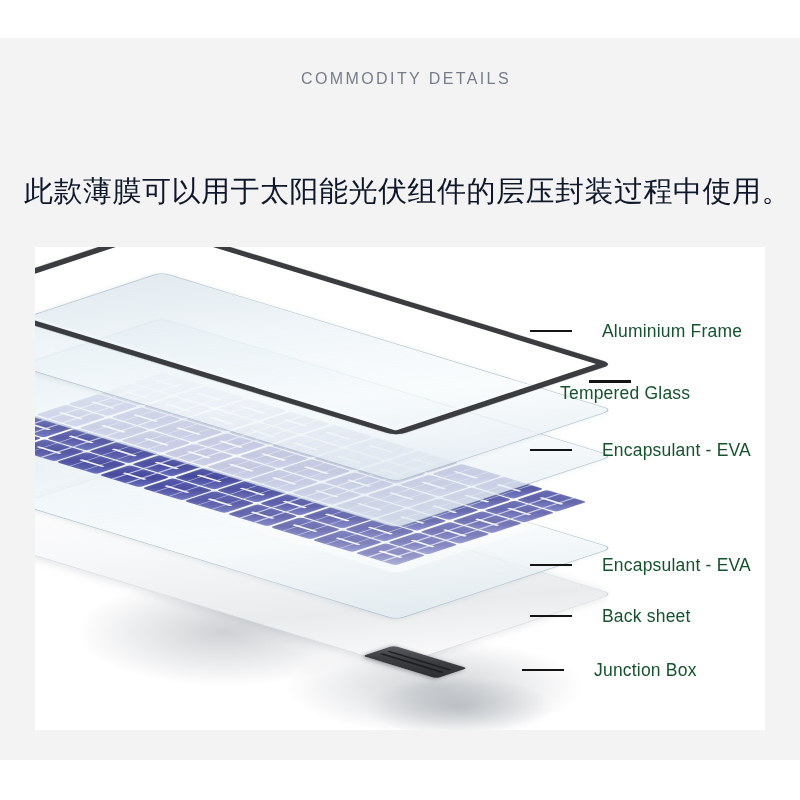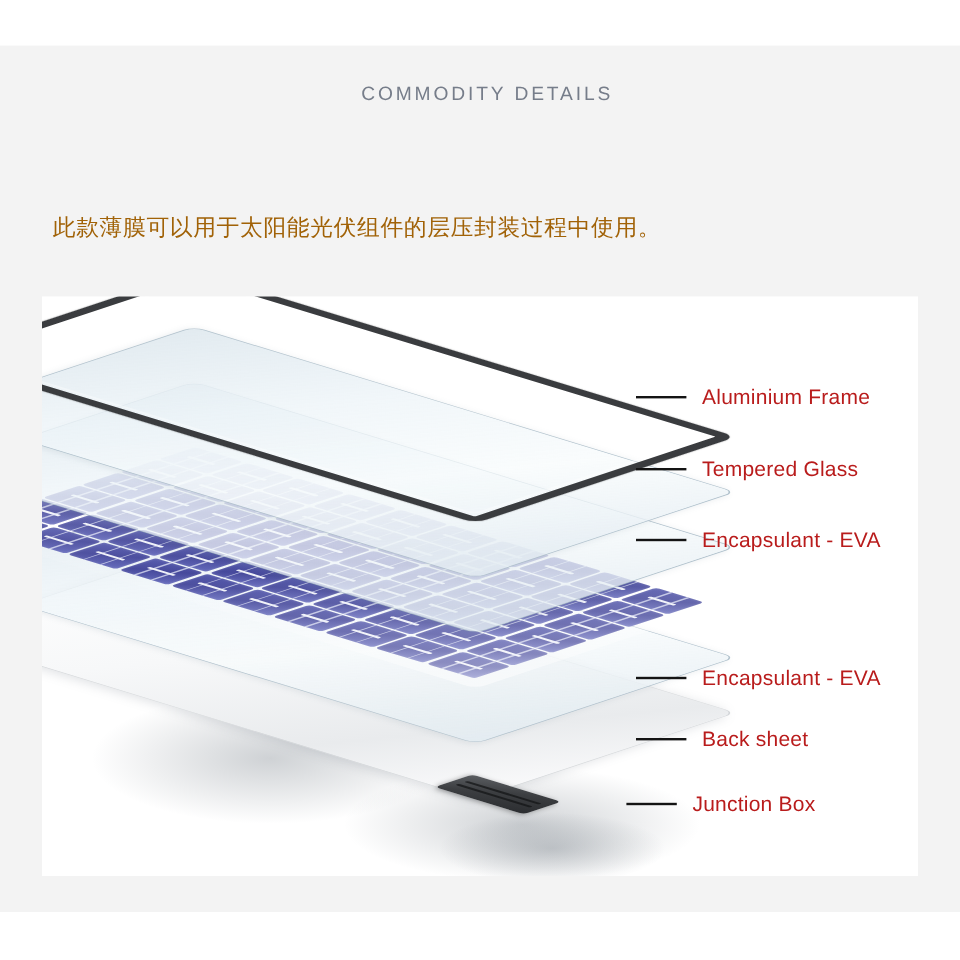--- a/index.html
+++ b/index.html
@@ -55,24 +55,24 @@
     font-size: 16px;
     color: #767d8a;
     letter-spacing: 2.4px;
     font-weight: normal;
     margin-left: 12px;
   }
 
   
   .description {
     position: absolute;
-    left: 44px; top: 176px;
+    left: 24px; top: 176px;
     width: 730px;
-    font-size: 19px;
-    color: #a16207;
+    font-size: 29px;
+    color: #0f172a;
     line-height: 30px;
     letter-spacing: 0.5px;
     white-space: nowrap;
   }
 
   
   .figure-card {
     position: absolute;
     left: 35px; top: 247px;
     width: 730px; height: 483px;
@@ -231,23 +231,23 @@
     align-items: center;
     height: 22px;
     white-space: nowrap;
   }
   .leader {
     width: 42px; height: 2.5px;
     background: #141414;
     flex: 0 0 auto;
   }
   .label-text {
-    margin-left: 13px;
+    margin-left: 30px;
     font-size: 17.5px;
-    color: #b91c1c;
+    color: #14532d;
     letter-spacing: .2px;
   }
 </style>
 </head>
 <body>
 
 <div id="page">
 
   <div class="grey-band"></div>
 
@@ -478,21 +478,21 @@
         </div>
       </div>
 
     </div>
 
     <div class="labels" id="callouts">
         <div class="label-row" style="left: 495px; top: 73px;">
           <span class="leader"></span>
           <span class="label-text">Aluminium Frame</span>
         </div>
-        <div class="label-row" style="left: 495px; top: 133px;">
+        <div class="label-row" style="left: 495px; top: 133px; flex-direction: column;">
           <span class="leader"></span>
           <span class="label-text">Tempered Glass</span>
         </div>
         <div class="label-row" style="left: 495px; top: 192px;">
           <span class="leader"></span>
           <span class="label-text">Encapsulant - EVA</span>
         </div>
         <div class="label-row" style="left: 495px; top: 307px;">
           <span class="leader"></span>
           <span class="label-text">Encapsulant - EVA</span>

